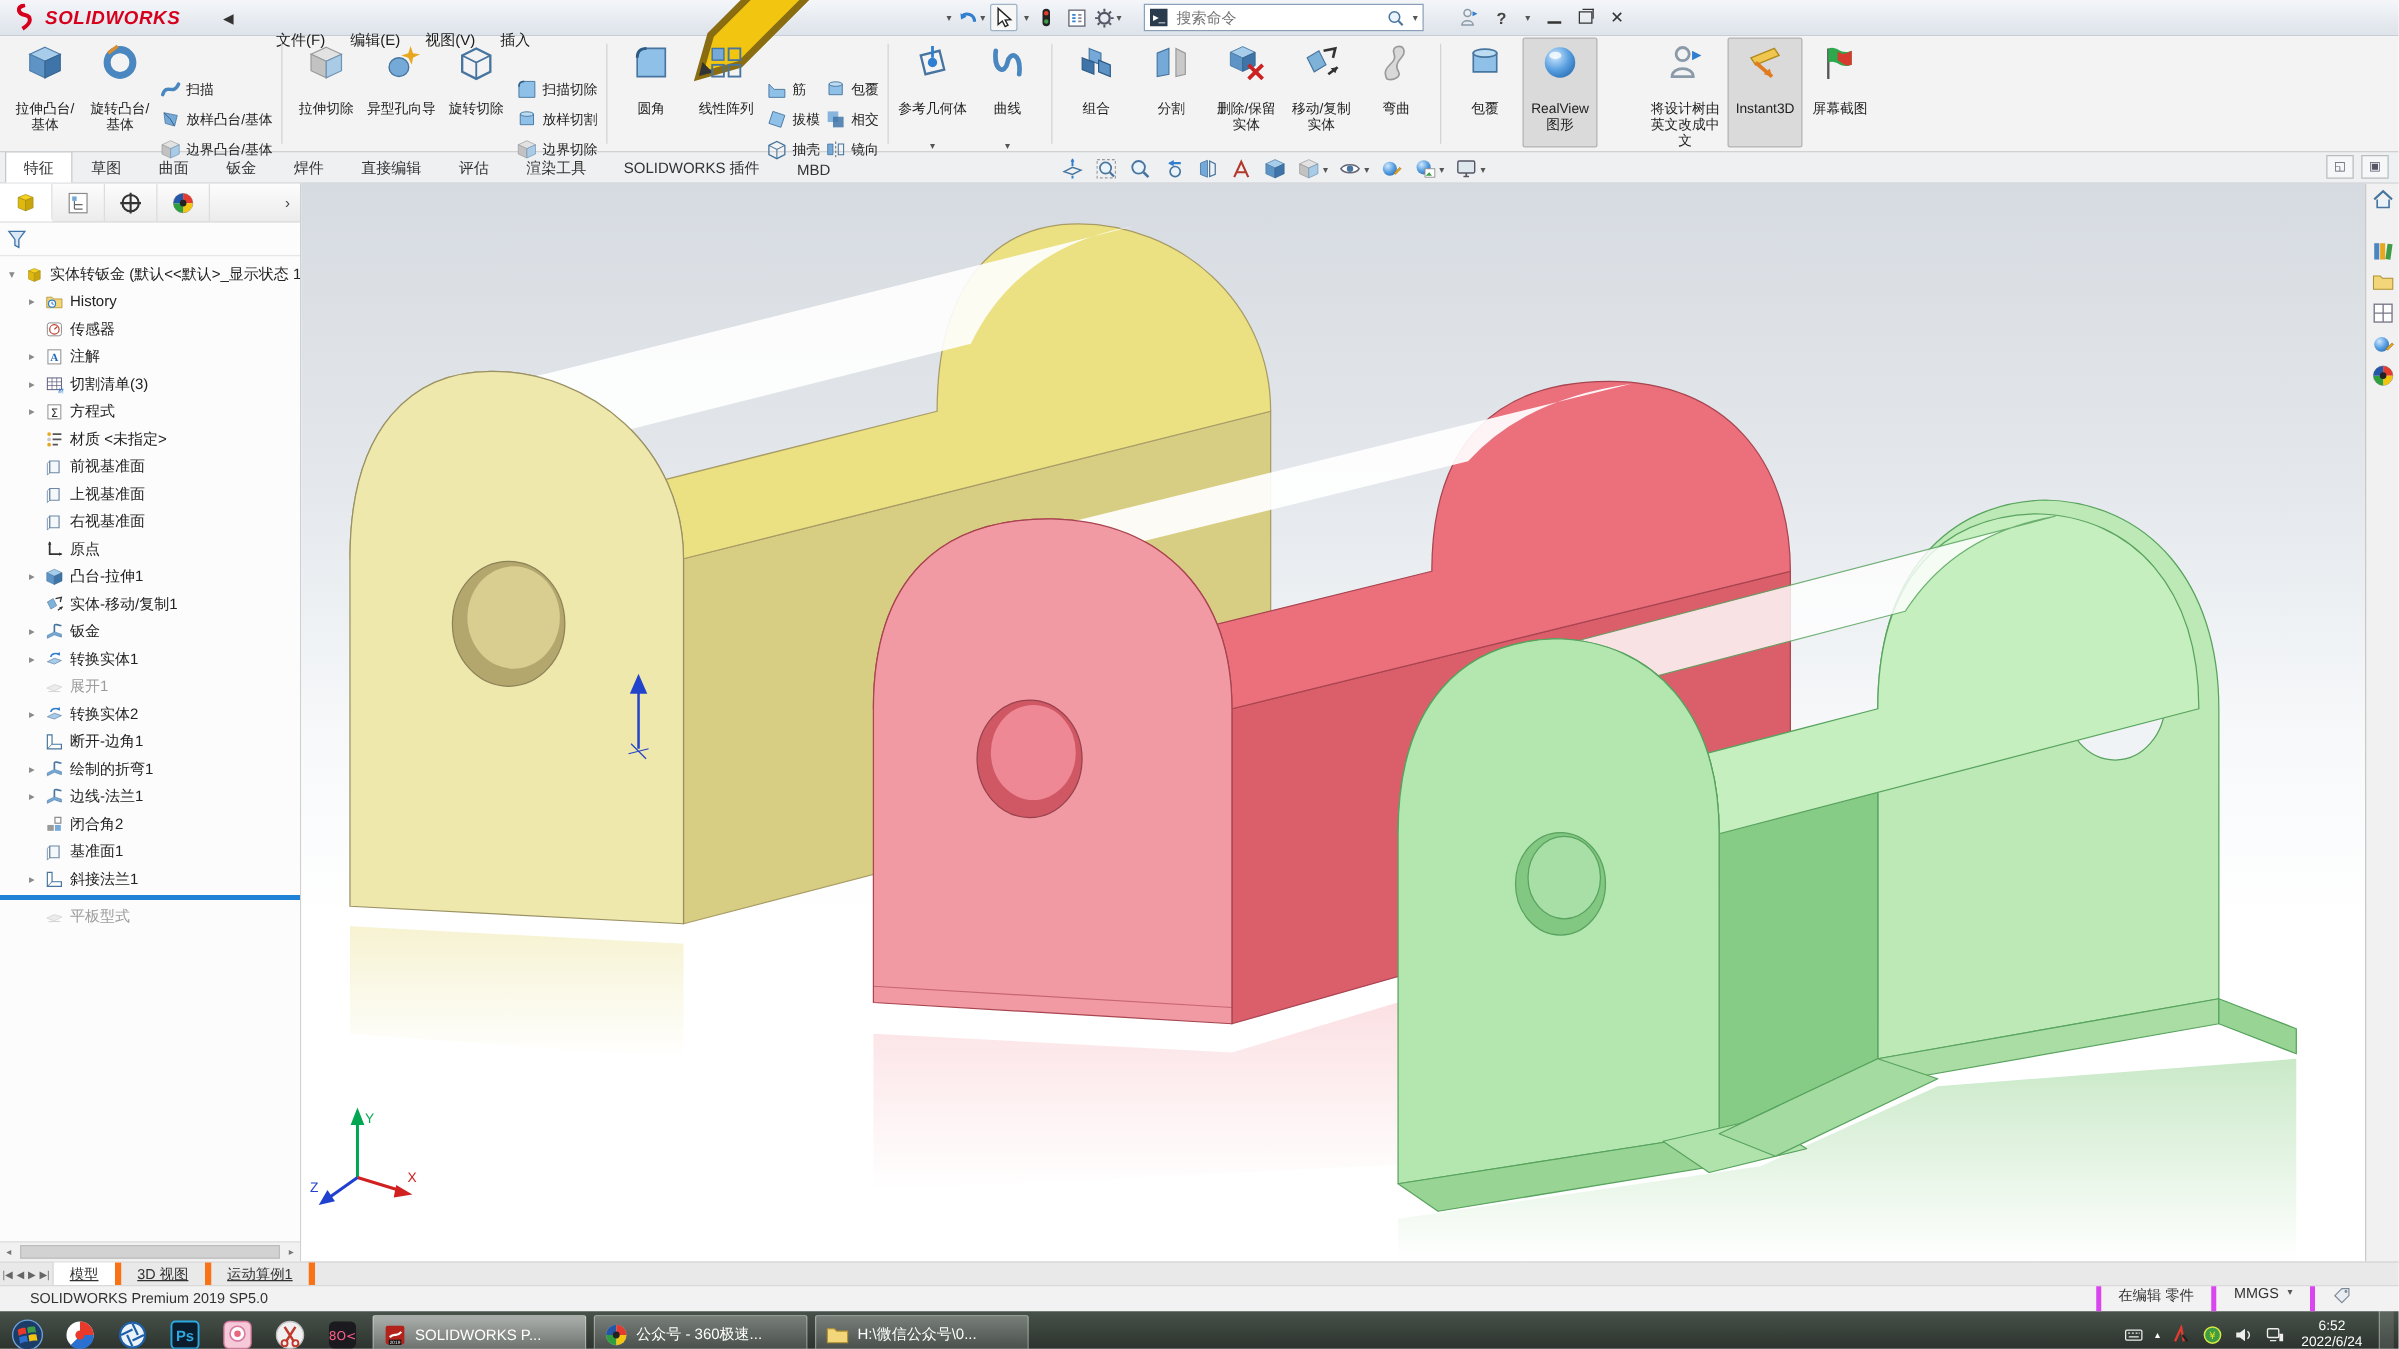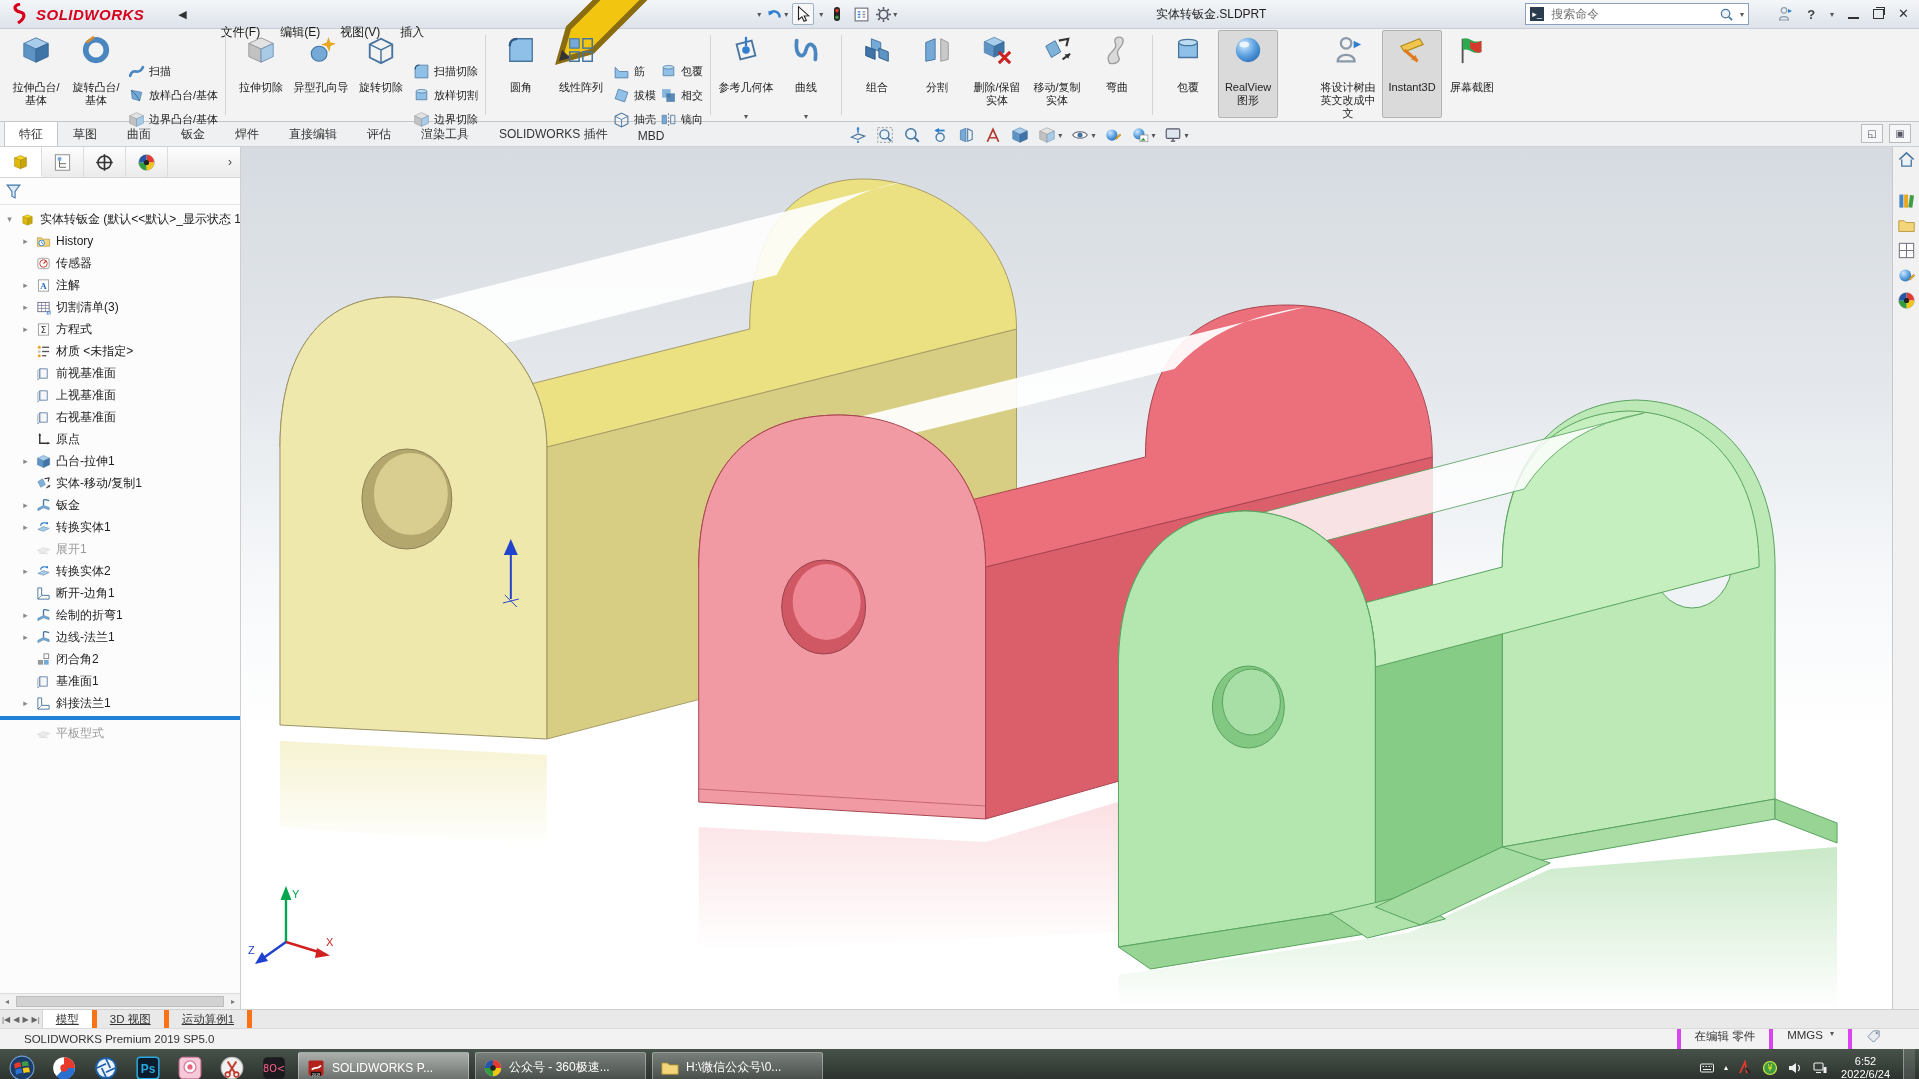--- a/index.html
+++ b/index.html
@@ -528,21 +528,20 @@
           <use href="#s-listopts"></use>
         </svg>
       </span>
     <span class="qbtn">
         <svg width="17" height="17">
           <use href="#s-gear"></use>
         </svg>
         <span class="caret">▾</span>
       </span>
   </div>
-  <div class="tb-title">实体转钣金.SLDPRT</div>
   <div class="searchbox">
     <span class="sw-sq">▸_</span>
     <input placeholder="搜索命令" style="">
     <svg width="15" height="15">
         <use href="#s-mag"></use>
       </svg>
     <span class="caret">▾</span>
   </div>
   <div class="winctl">
     <svg width="16" height="16">

